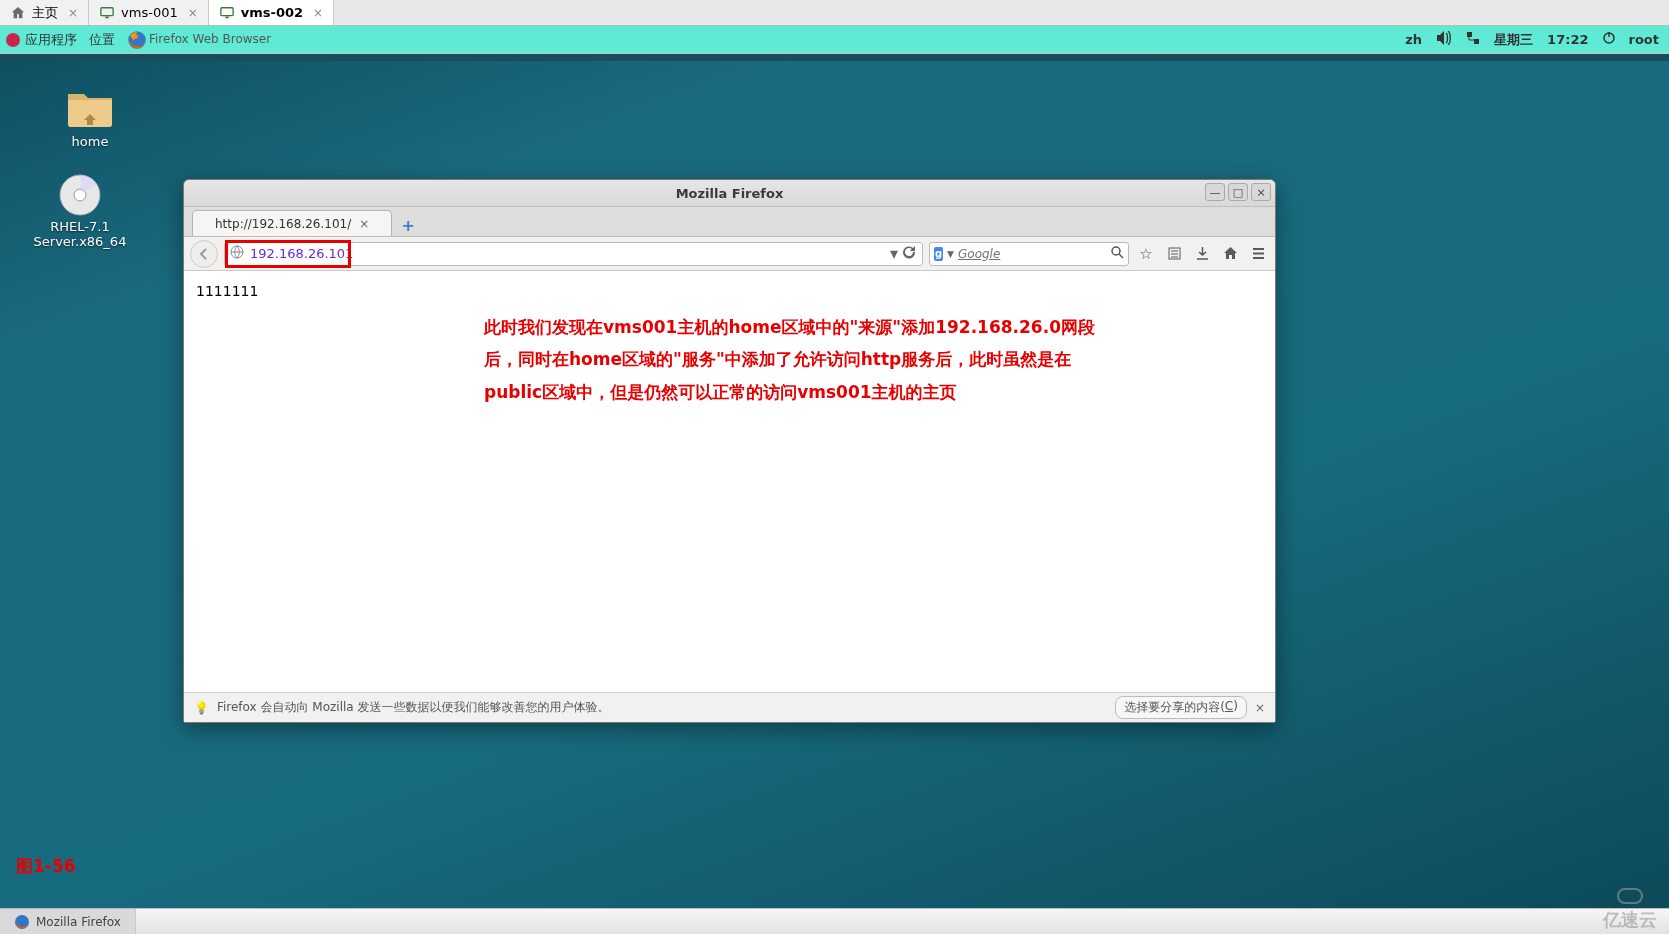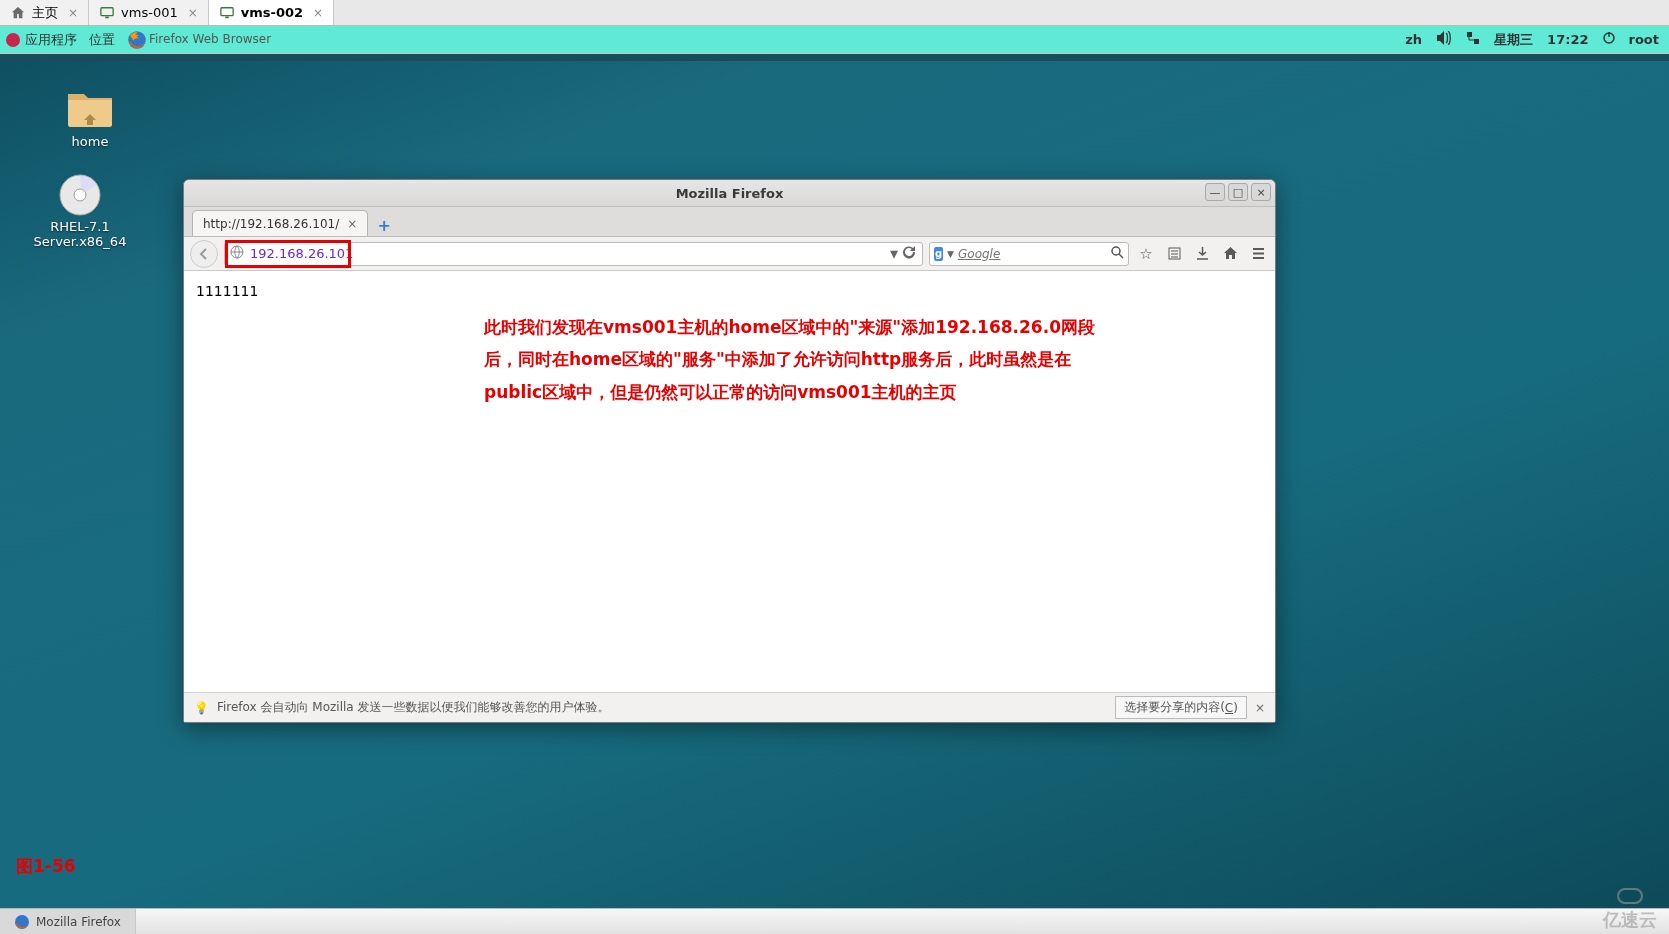--- a/index.html
+++ b/index.html
@@ -31,21 +31,21 @@
   .di-trash { left: 30px; top: 215px; }
 
   
   .ffwin { position: absolute; left: 183px; top: 118px; width: 1093px; height: 544px; background: #f2f1f0; border: 1px solid #7a7a7a; border-radius: 6px 6px 3px 3px; box-shadow: 0 6px 24px rgba(0,0,0,.4); display: flex; flex-direction: column; }
   .ff-titlebar { height: 27px; background: linear-gradient(#e7e6e5,#d9d8d6); border-bottom: 1px solid #bfbfbf; border-radius: 6px 6px 0 0; display: flex; align-items: center; position: relative; }
   .ff-title { flex: 1; text-align: center; font-size: 13px; font-weight: bold; color: #3a3a3a; }
   .ff-winbtns { position: absolute; right: 4px; top: 3px; display: flex; gap: 3px; }
   .ff-winbtn { width: 20px; height: 18px; background: #d8d8d8; border: 1px solid #aaa; border-radius: 3px; display: flex; align-items: center; justify-content: center; font-size: 11px; color: #444; cursor: pointer; }
 
   .ff-tabstrip { height: 30px; background: #dedddb; display: flex; align-items: flex-end; padding-left: 8px; border-bottom: 1px solid #bcbcbc; }
-  .ff-tab { height: 26px; background: #f6f5f4; border: 1px solid #b5b5b5; border-bottom: none; border-radius: 5px 5px 0 0; display: flex; align-items: center; padding: 0 10px; font-size: 12px; color: #333; gap: 8px; margin-right: 4px; }
+  .ff-tab { height: 26px; background: #f6f5f4; border: 1px solid #b5b5b5; border-bottom: none; border-radius: 5px 5px 0 0; display: flex; align-items: center; padding: 0 22px; font-size: 12px; color: #333; gap: 8px; margin-right: 4px; }
   .ff-tab .close-x { font-size: 12px; color: #666; }
   .ff-newtab { width: 24px; height: 22px; display: flex; align-items: center; justify-content: center; color: #3a7bd5; font-size: 16px; font-weight: bold; cursor: pointer; }
 
   .ff-toolbar { height: 34px; background: #f2f1f0; border-bottom: 1px solid #c9c9c9; display: flex; align-items: center; padding: 0 6px; gap: 6px; }
   .ff-back { width: 28px; height: 28px; border: 1px solid #ccc; border-radius: 50%; display: flex; align-items: center; justify-content: center; color: #999; background: #eee; }
   .ff-url { flex: 1; height: 24px; background: #fff; border: 1px solid #bcbcbc; border-radius: 3px; display: flex; align-items: center; position: relative; }
   .ff-url .globe { width: 16px; margin-left: 5px; color: #888; }
   .ff-url .addr { font-size: 13px; color: #6d28d9; padding: 0 4px; flex: 1; }
   .ff-url .hl { position: absolute; left: 0; top: -3px; width: 126px; height: 28px; border: 3px solid #e80000; pointer-events: none; }
   .ff-url-tail { display: flex; align-items: center; gap: 4px; padding-right: 6px; color: #666; }
@@ -55,21 +55,21 @@
   .ff-search .mag { color: #555; }
   .ff-tbicon { width: 22px; height: 22px; display: flex; align-items: center; justify-content: center; color: #5a5a5a; cursor: pointer; font-size: 15px; }
 
   .ff-content { flex: 1; background: #fff; position: relative; padding: 12px; font-size: 14px; }
   .page-line { color: #000; font-size: 14px; }
   .red-annot { position: absolute; left: 300px; top: 40px; width: 640px; color: #e80000; font-size: 17px; font-weight: bold; line-height: 1.9; }
 
   .ff-footer { height: 30px; border-top: 1px solid #d4d4d4; background: #f2f1f0; display: flex; align-items: center; padding: 0 10px; font-size: 12px; color: #555; gap: 8px; }
   .bulb { color: #b8a24a; }
   .ff-footer .spacer { flex: 1; }
-  .ff-share { border: 1px solid #bbb; background: #f7f7f7; padding: 2px 8px; border-radius: 0; font-size: 12px; display: flex; align-items: center; }
+  .ff-share { border: 1px solid #bbb; background: #f7f7f7; padding: 2px 8px; border-radius: 8px; font-size: 12px; display: flex; }
   .ff-share u { text-decoration: underline; }
   .ff-foot-x { color: #666; cursor: pointer; }
 
   
   .fig-cap { position: absolute; left: 16px; bottom: 30px; color: #e80000; font-weight: bold; font-size: 17px; }
 
   
   .taskbar { position: absolute; left: 0; right: 0; bottom: 0; height: 26px; background: linear-gradient(#f6f6f6,#e2e2e2); border-top: 1px solid #bbb; display: flex; align-items: stretch; }
   .task-item { display: flex; align-items: center; gap: 6px; padding: 0 14px; border-right: 1px solid #c8c8c8; background: #ececec; font-size: 12px; color: #444; cursor: pointer; }
   .task-item.active { background: #d9d9d9; }

